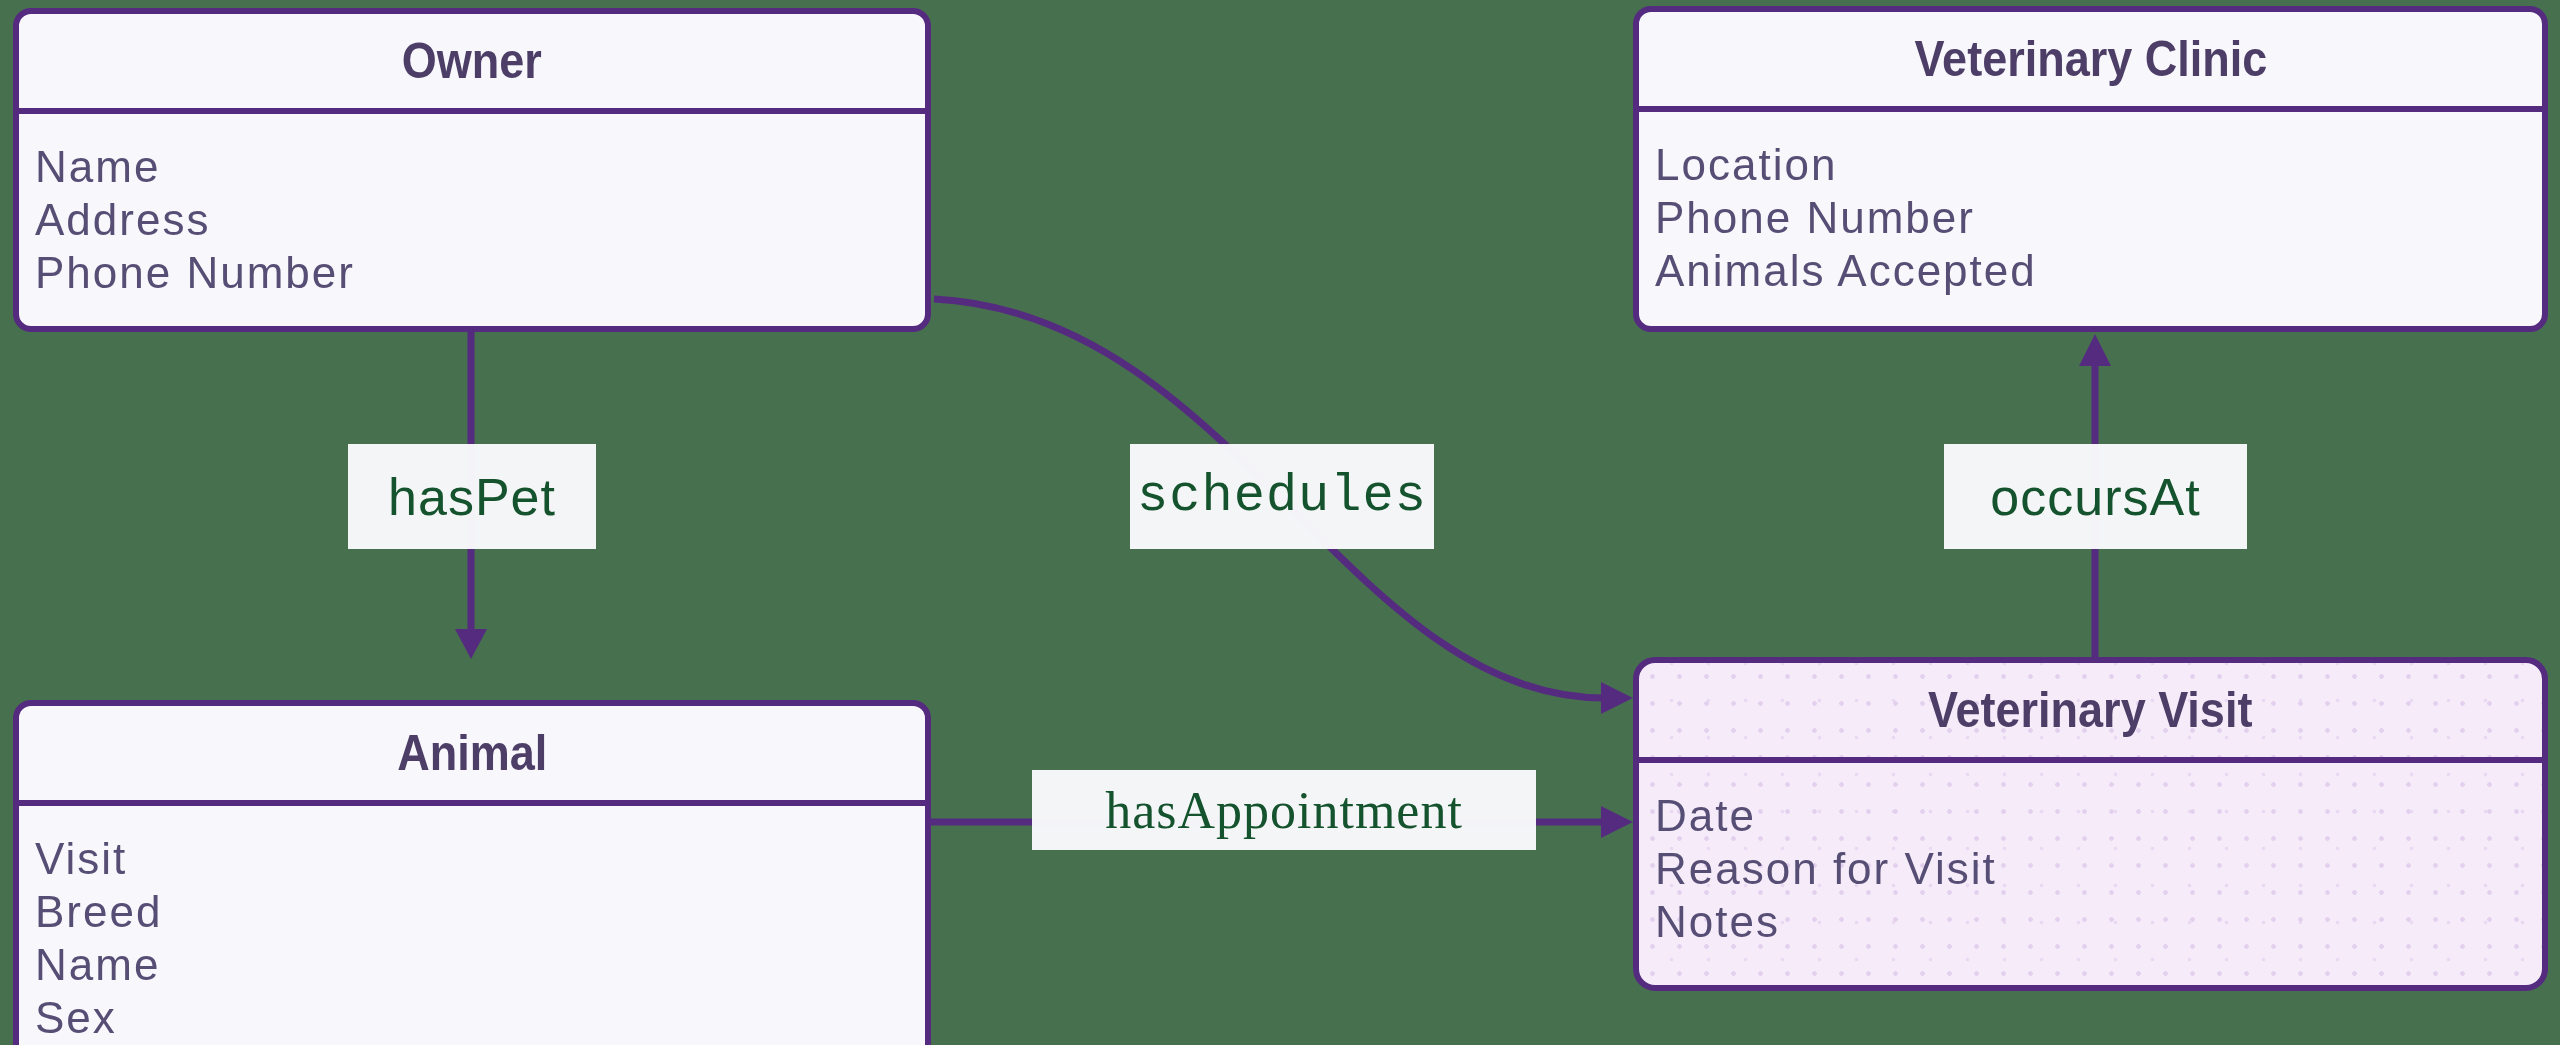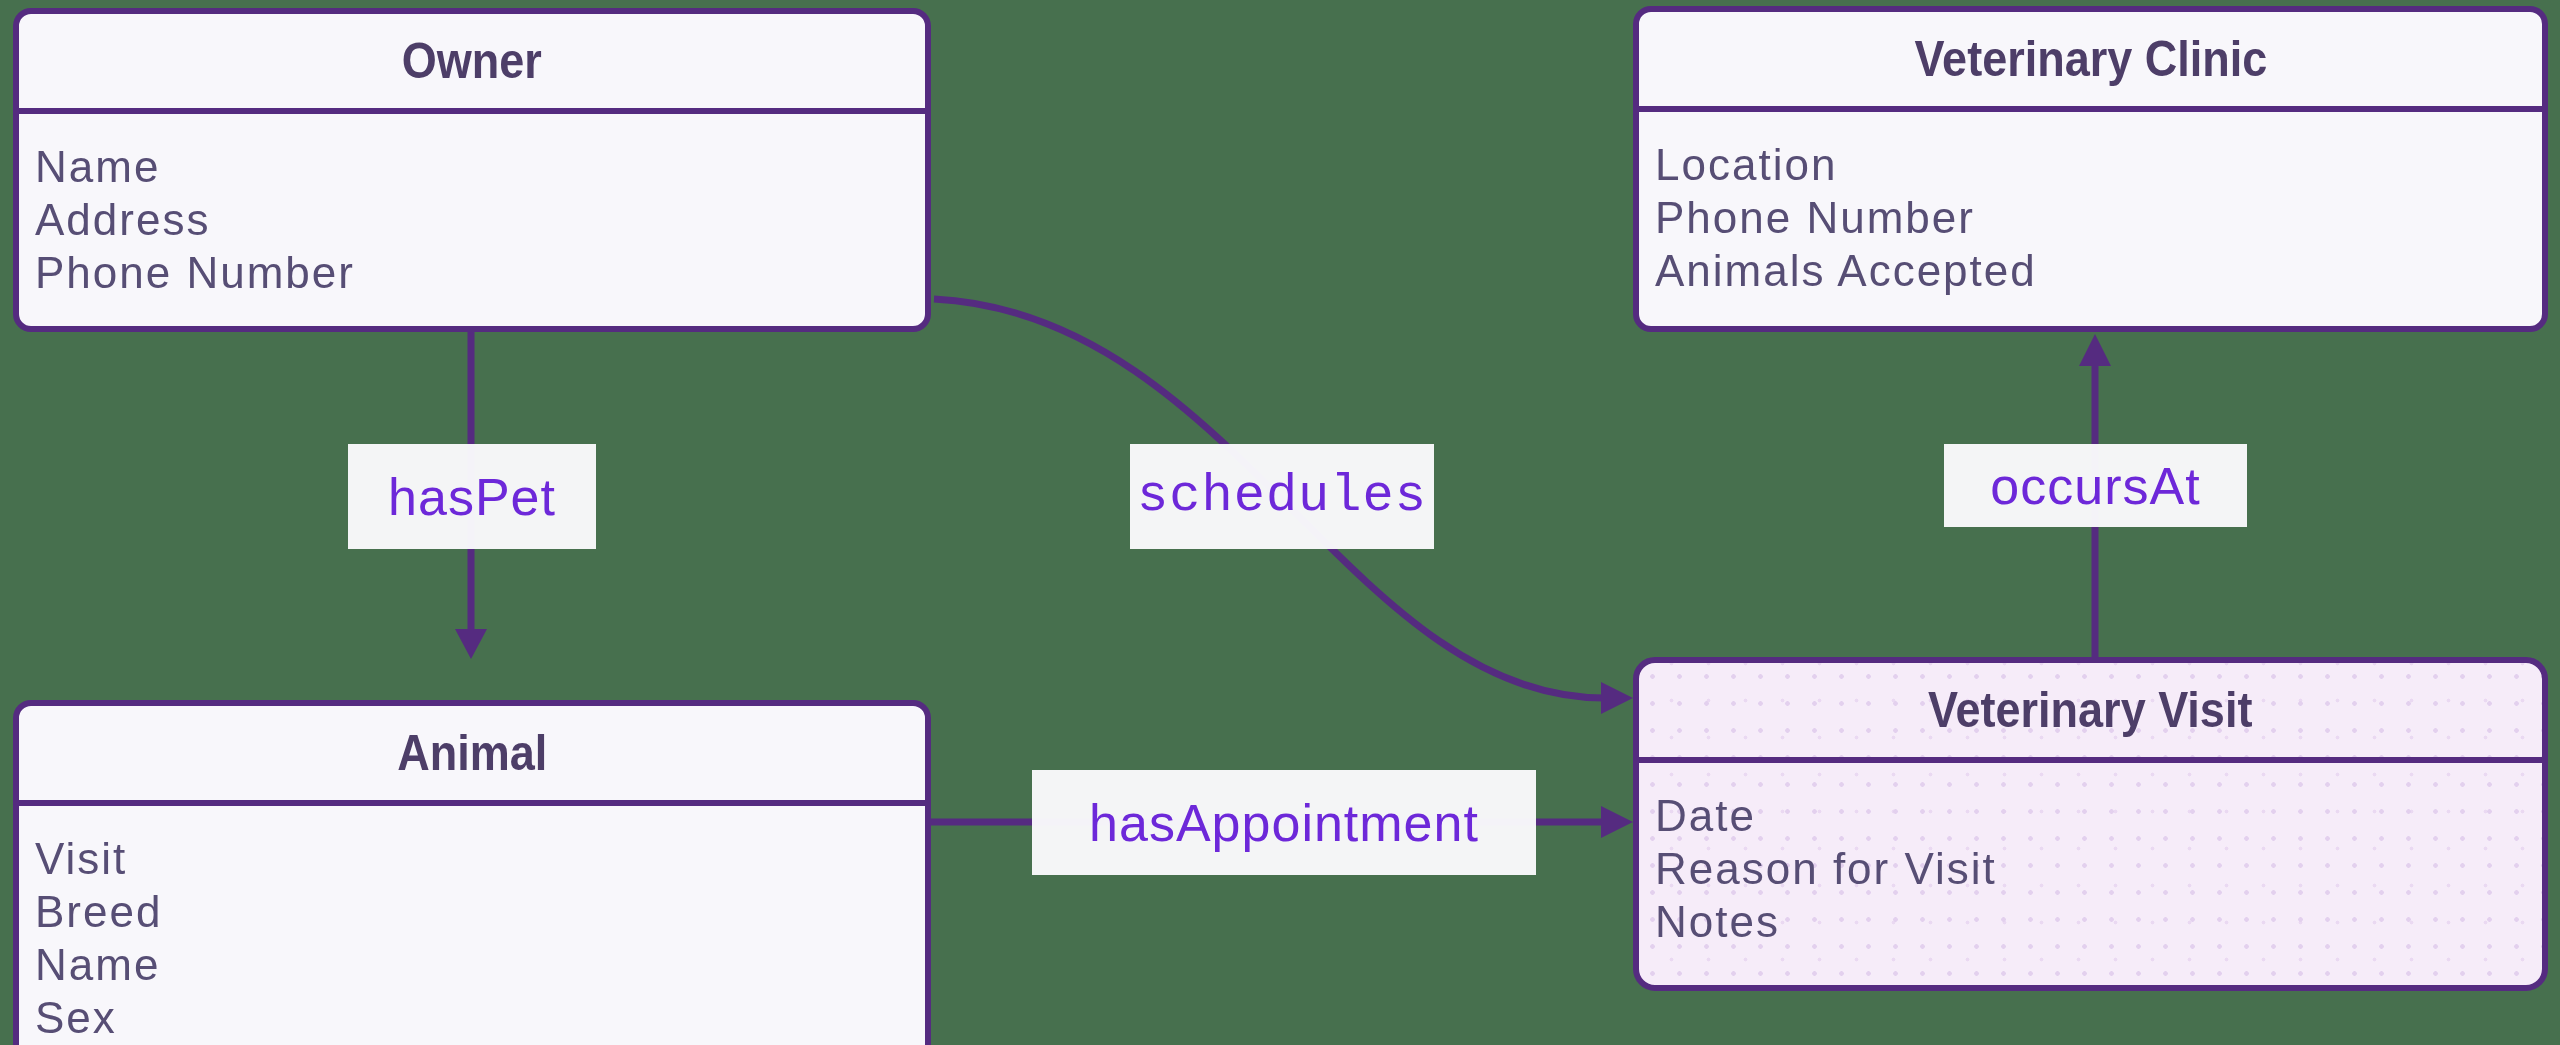--- a/index.html
+++ b/index.html
@@ -42,32 +42,32 @@
   .attr{
     font-size:44px;line-height:53px;
     letter-spacing:2px;
     color:#574e75;
     white-space:nowrap;
   }
   .relation-label{
     position:absolute;z-index:3;
     background:rgba(250,250,252,0.97);
     display:flex;align-items:center;justify-content:center;
-    font-size:52px;letter-spacing:1px;color:#6d28d9;
+    font-size:52px;letter-spacing:1px;color:#14532d;
     white-space:nowrap;
   }
   
   #entity-owner {left:13px;  top:8px;   width:918px; height:324px;}
   #entity-clinic{left:1633px;top:6px;   width:915px; height:326px;}
   #entity-animal{left:13px;  top:660px; width:918px; height:378px;margin-top:40px;}
   #entity-visit {left:1633px;top:657px; width:915px; height:334px;border-radius:22px;}
   #label-haspet        {left:348px; top:444px;width:248px;height:105px;}
   #label-schedules     {left:1130px;top:444px;width:304px;height:105px;font-family:Liberation Mono, monospace;}
-  #label-hasappointment{left:1032px;top:770px;width:504px;height:105px;}
-  #label-occursat      {left:1944px;top:444px;width:303px;height:83px;}
+  #label-hasappointment{left:1032px;top:770px;width:504px;height:80px;font-family:Liberation Serif, serif;}
+  #label-occursat      {left:1944px;top:444px;width:303px;height:105px;}
 </style>
 </head>
 <body>
 
 <div class="canvas">
 
   <svg class="arrows" width="2560" height="1045" viewBox="0 0 2560 1045">
 
     <g>
       <line x1="471" y1="332" x2="471" y2="632" stroke="#552b80" stroke-width="7"></line>

